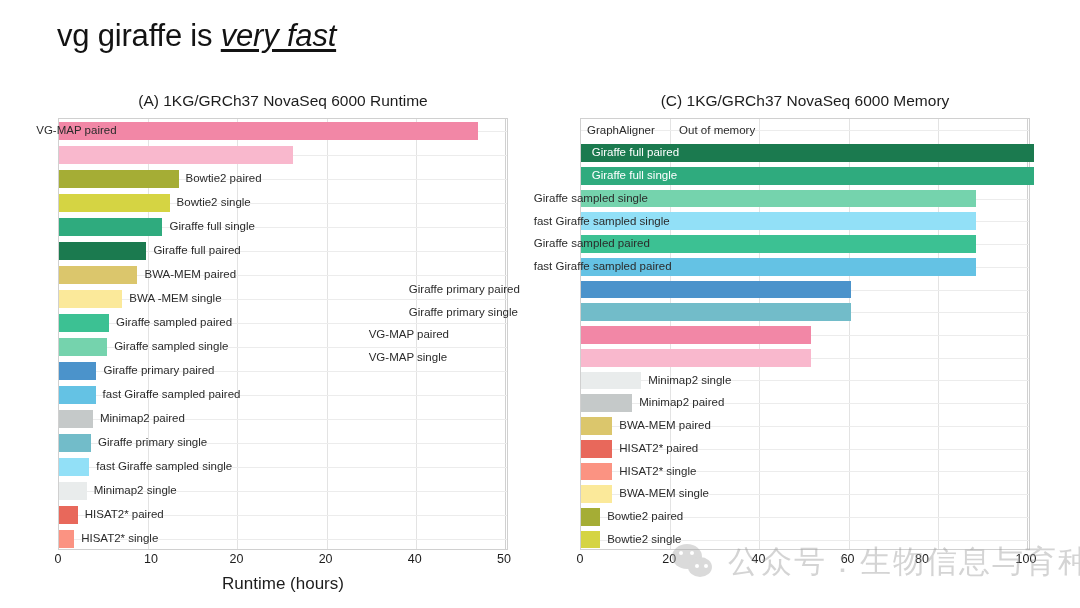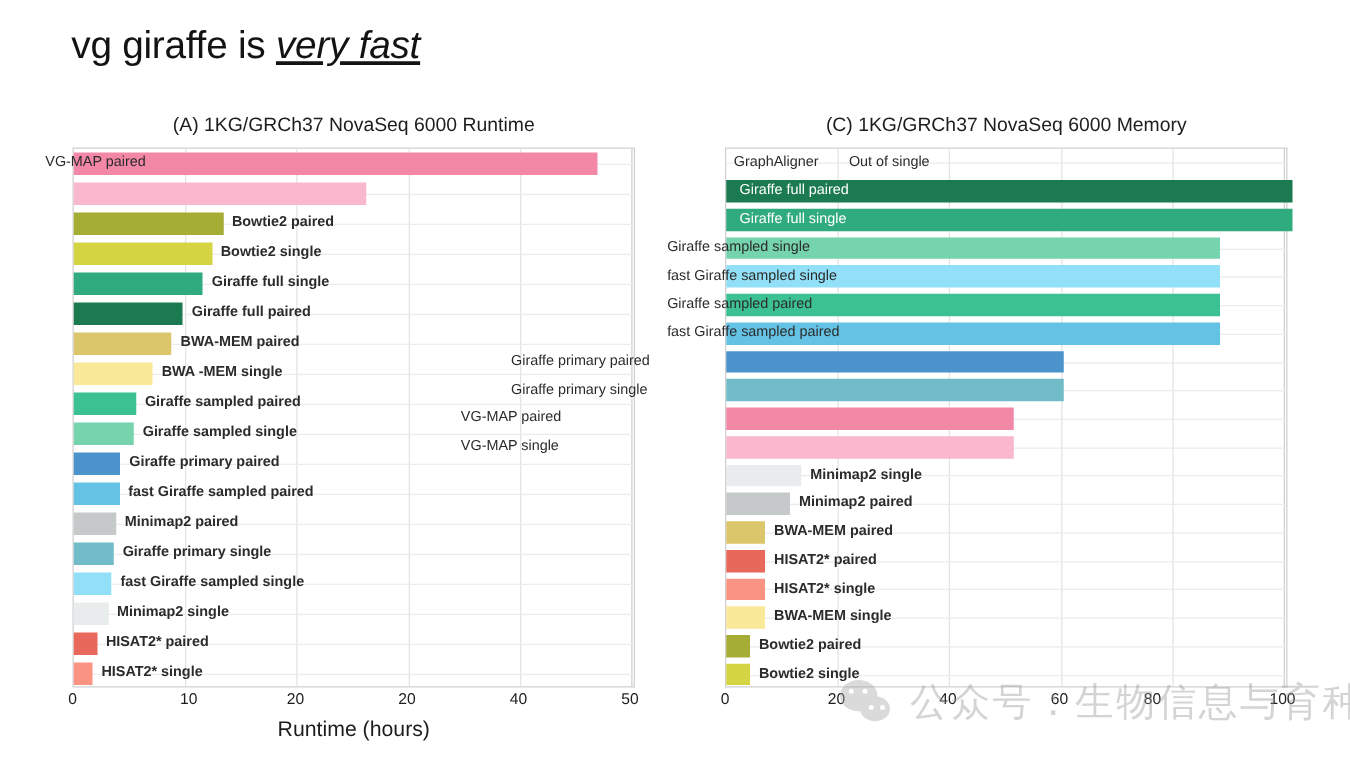--- a/index.html
+++ b/index.html
@@ -85,21 +85,21 @@
     line-height: 1;
     position: relative;
     z-index: 3;
   }
   .bar-label.inside {
     color: #2b2b2b;
     margin-left: -100%;
     padding-left: 6px;
   }
   .bar-label.inside-light { color: #ffffff; }
-  .bar-label.outside { padding-left: 7px; font-weight: bold; }
+  .bar-label.outside { padding-left: 7px; }
 
   
   .axis {
     position: relative;
     height: 22px;
     margin-top: 1px;
   }
   .axis .tick {
     position: absolute;
     top: 1px;
@@ -277,21 +277,21 @@
   <div class="panel-title">(C) 1KG/GRCh37 NovaSeq 6000 Memory</div>
   <div class="plot" id="plot-c">
       <div class="gridline" style="left: 89.2px;"></div>
       <div class="gridline" style="left: 178.4px;"></div>
       <div class="gridline" style="left: 267.6px;"></div>
       <div class="gridline" style="left: 356.8px;"></div>
       <div class="gridline last" style="left: 446px;"></div>
       <div class="rowline" style="top: 11.3684px;"></div>
       <div class="oom-row" style="top: 2.5px; height: 17.7368px;">
         <span class="name">GraphAligner</span>
-        <span class="oom" style="left: 98.12px;">Out of single</span>
+        <span class="oom" style="left: 98.12px;">Out of memory</span>
       </div>
       <div class="rowline" style="top: 34.1053px;"></div>
       <div class="bar-row" style="top: 25.2368px; height: 17.7368px;">
         <div class="bar" style="width: 452.69px; background: rgb(27, 122, 79);"></div>
         <span class="bar-label inside inside-light">Giraffe full paired</span>
       </div>
       <div class="rowline" style="top: 56.8421px;"></div>
       <div class="bar-row" style="top: 47.9737px; height: 17.7368px;">
         <div class="bar" style="width: 452.69px; background: rgb(47, 171, 126);"></div>
         <span class="bar-label inside inside-light">Giraffe full single</span>

